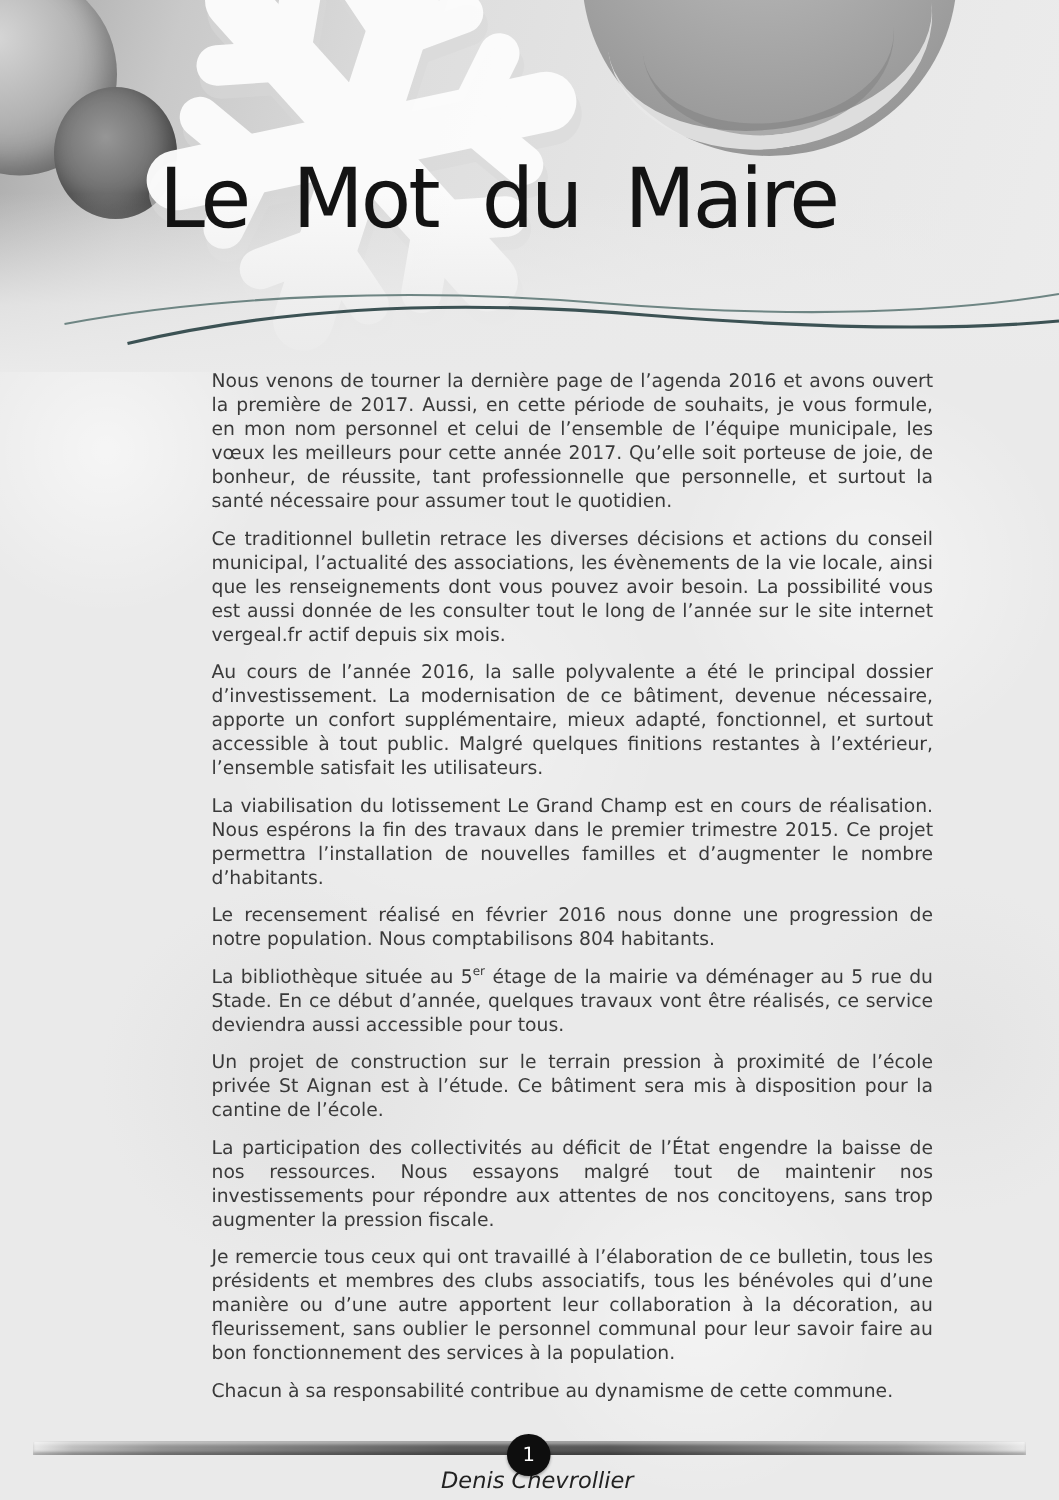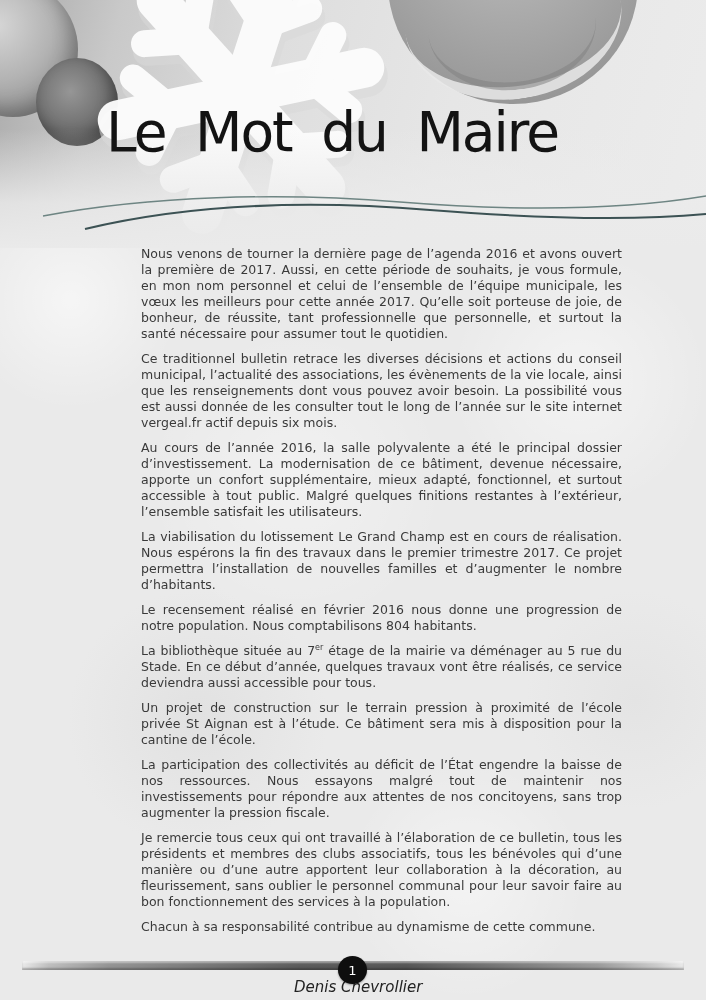--- a/index.html
+++ b/index.html
@@ -186,23 +186,23 @@
 
   <svg class="swoosh" width="706" height="60" viewBox="0 0 706 60">
     <path d="M43 28 C 150 8, 280 4, 400 14 C 500 22, 610 24, 706 8" fill="none" stroke="#6e8583" stroke-width="1.4"></path>
     <path d="M85 41 C 190 16, 310 12, 430 22 C 530 30, 630 33, 706 26" fill="none" stroke="#3c5254" stroke-width="2.1"></path>
   </svg>
 
   <main class="content">
     <p><span>Nous venons de tourner la dernière page de l’agenda 2016 et avons ouvert la première de 2017. Aussi, en cette période de souhaits, je vous formule, en mon nom personnel et celui de l’ensemble de l’équipe municipale, les vœux les meilleurs pour cette année 2017. Qu’elle soit porteuse de joie, de bonheur, de réussite, tant professionnelle que personnelle, et surtout la santé nécessaire pour assumer tout le quotidien.</span></p>
     <p><span>Ce traditionnel bulletin retrace les diverses décisions et actions du conseil municipal, l’actualité des associations, les évènements de la vie locale, ainsi que les renseignements dont vous pouvez avoir besoin. La possibilité vous est aussi donnée de les consulter tout le long de l’année sur le site internet vergeal.fr actif depuis six mois.</span></p>
     <p><span>Au cours de l’année 2016, la salle polyvalente a été le principal dossier d’investissement. La modernisation de ce bâtiment, devenue nécessaire, apporte un confort supplémentaire, mieux adapté, fonctionnel, et surtout accessible à tout public. Malgré quelques finitions restantes à l’extérieur, l’ensemble satisfait les utilisateurs.</span></p>
-    <p><span>La viabilisation du lotissement Le Grand Champ est en cours de réalisation. Nous espérons la fin des travaux dans le premier trimestre 2017. Ce projet permettra l’installation de nouvelles familles et d’augmenter le nombre d’habitants.</span></p>
+    <p><span>La viabilisation du lotissement Le Grand Champ est en cours de réalisation. Nous espérons la fin des travaux dans le premier trimestre 2015. Ce projet permettra l’installation de nouvelles familles et d’augmenter le nombre d’habitants.</span></p>
     <p><span>Le recensement réalisé en février 2016 nous donne une progression de notre population. Nous comptabilisons 804 habitants.</span></p>
-    <p><span>La bibliothèque située au 7</span><sup>er</sup><span> étage de la mairie va déménager au 5 rue du Stade. En ce début d’année, quelques travaux vont être réalisés, ce service deviendra aussi accessible pour tous.</span></p>
+    <p><span>La bibliothèque située au 5</span><sup>er</sup><span> étage de la mairie va déménager au 5 rue du Stade. En ce début d’année, quelques travaux vont être réalisés, ce service deviendra aussi accessible pour tous.</span></p>
     <p><span>Un projet de construction sur le terrain pression à proximité de l’école privée St Aignan est à l’étude. Ce bâtiment sera mis à disposition pour la cantine de l’école.</span></p>
     <p><span>La participation des collectivités au déficit de l’État engendre la baisse de nos ressources. Nous essayons malgré tout de maintenir nos investissements pour répondre aux attentes de nos concitoyens, sans trop augmenter la pression fiscale.</span></p>
     <p><span>Je remercie tous ceux qui ont travaillé à l’élaboration de ce bulletin, tous les présidents et membres des clubs associatifs, tous les bénévoles qui d’une manière ou d’une autre apportent leur collaboration à la décoration, au fleurissement, sans oublier le personnel communal pour leur savoir faire au bon fonctionnement des services à la population.</span></p>
     <p><span>Chacun à sa responsabilité contribue au dynamisme de cette commune.</span></p>
   </main>
 
   <div class="signature">Denis Chevrollier</div>
 
   <div class="footer-bar"></div>
   <div class="page-badge">

